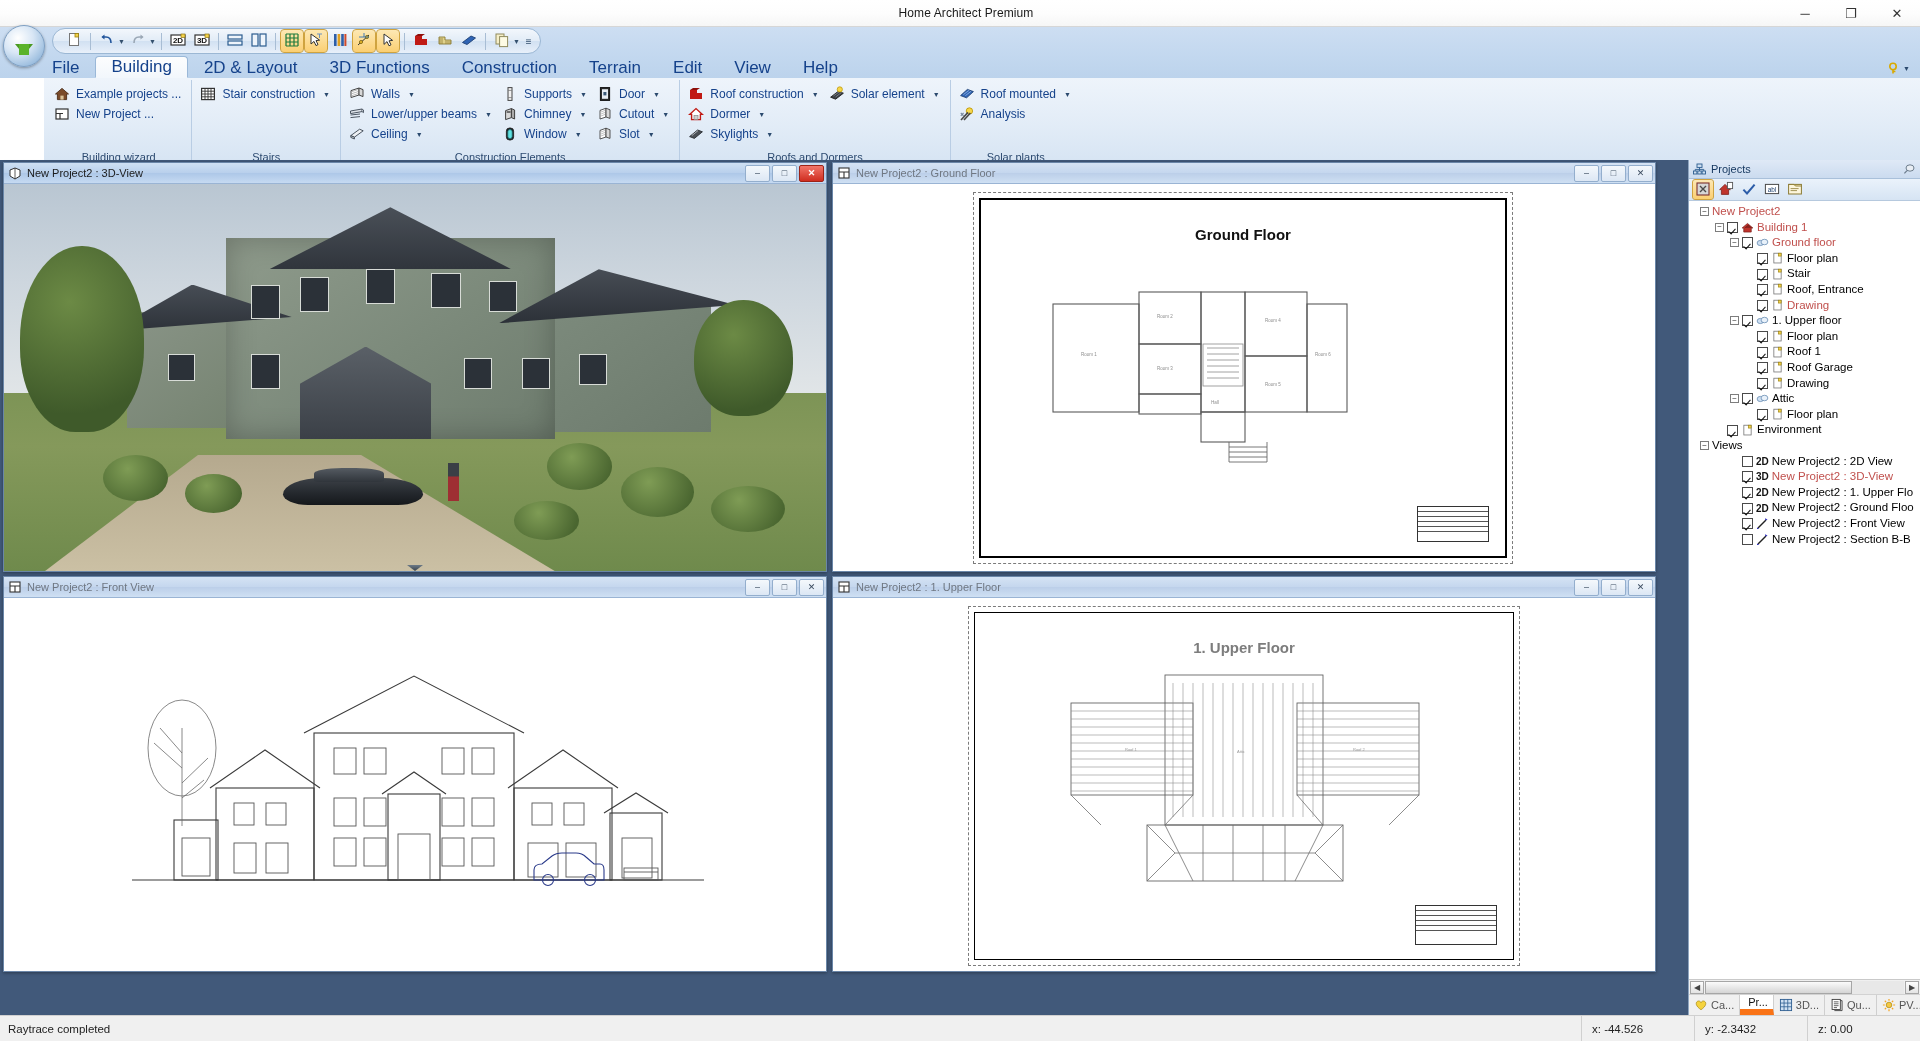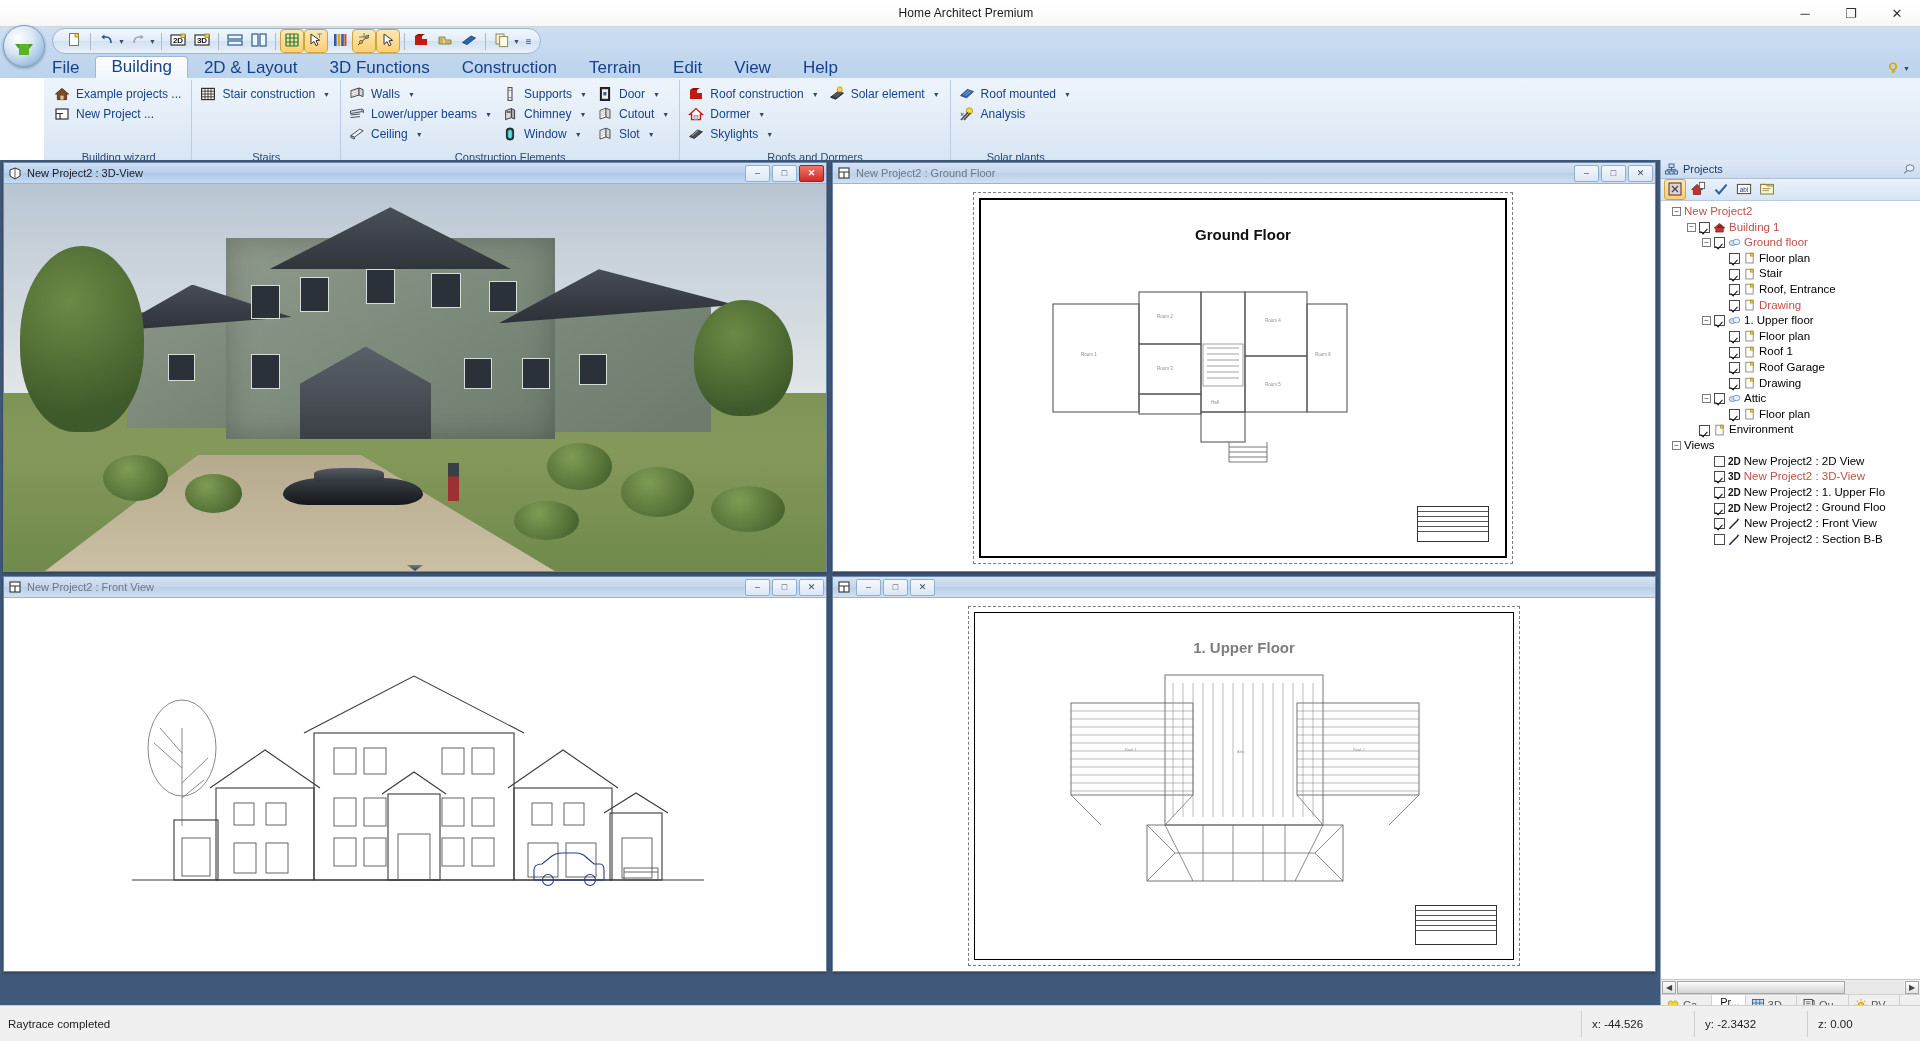--- a/index.html
+++ b/index.html
@@ -159,21 +159,21 @@
     font-size: 9px; color: #3a4a5e;
   }
   .mdi-btn.close-red {
     background: linear-gradient(to bottom,#f2766a,#cf2d20);
     border-color: #9c2317; color: #ffffff; font-weight: bold;
   }
   .mdi-body { flex: 1; background: #ffffff; position: relative; overflow: hidden; }
 
   
   .projects-panel {
-    width: 260px; flex: none;
+    width: 232px; flex: none;
     background: #f0f0f0;
     border-left: 1px solid #8fa6c0;
     display: flex; flex-direction: column;
   }
   .pp-title {
     height: 19px; flex:none;
     background: linear-gradient(to bottom,#dfe9f6,#cbdbef);
     border-bottom: 1px solid #a9c0da;
     display: flex; align-items: center; gap: 5px; padding: 0 4px;
     font-size: 11px; color: #14365e;
@@ -236,21 +236,21 @@
     display: flex; align-items: stretch; border-top: 1px solid #d2d2d2;
   }
   .pp-tab {
     display: flex; align-items: center; gap: 3px; padding: 0 5px;
     font-size: 11px; color: #555; border-right: 1px solid #cfcfcf;
   }
   .pp-tab.active { background: #ffffff; color: #111; border-bottom: 6px solid #f97316; }
 
   
   .statusbar {
-    position: absolute; left: 0; right: 0; bottom: 0; height: 36px;
+    position: absolute; left: 0; right: 0; bottom: 0; height: 26px;
     background: #f0f0f0; border-top: 1px solid #d0d0d0;
     display: flex; align-items: center;
     font-size: 11.5px; color: #222;
   }
   .status-msg { padding-left: 8px; flex: 1; }
   .status-cell {
     width: 113px; height: 26px; display: flex; align-items: center;
     padding-left: 10px; border-left: 1px solid #d0d0d0;
   }
 
@@ -841,20 +841,21 @@
         </svg>
       </div>
     </div>
 
     <div class="mdiwin" style="left:832px;top:416px;width:824px;height:396px;">
       <div class="mdi-title">
         <svg width="13" height="13" viewBox="0 0 13 13">
           <rect x="1" y="1" width="10" height="10" fill="#fff" stroke="#333" stroke-width="1.1"></rect>
           <path d="M1 5 L11 5 M6 5 L6 11" stroke="#333" stroke-width="1.1"></path>
         </svg>
+        <div class="t">New Project2 : 1. Upper Floor</div>
         <div class="mdi-btns">
           <div class="mdi-btn">–</div>
           <div class="mdi-btn">□</div>
           <div class="mdi-btn">✕</div>
         </div>
       </div>
       <div class="mdi-body">
         <div class="sheet-outer">
           <div class="sheet-dash" style="left:135px;top:8px;width:552px;height:360px;"></div>
           <div class="sheet-page" style="left:141px;top:14px;width:540px;height:348px;border-width:1px;">

